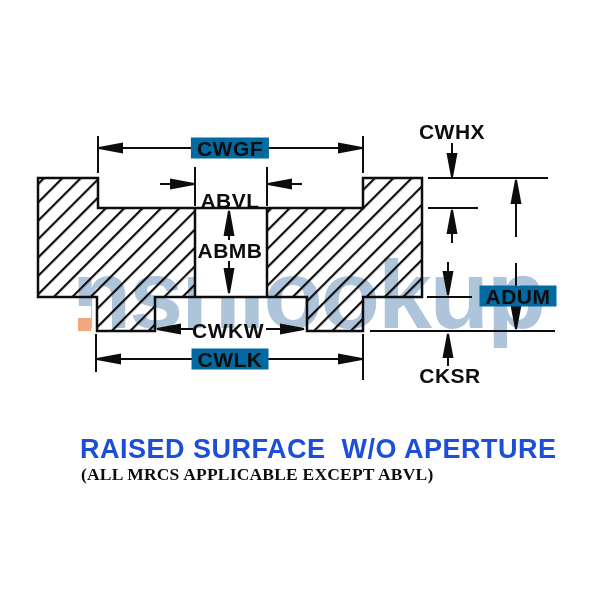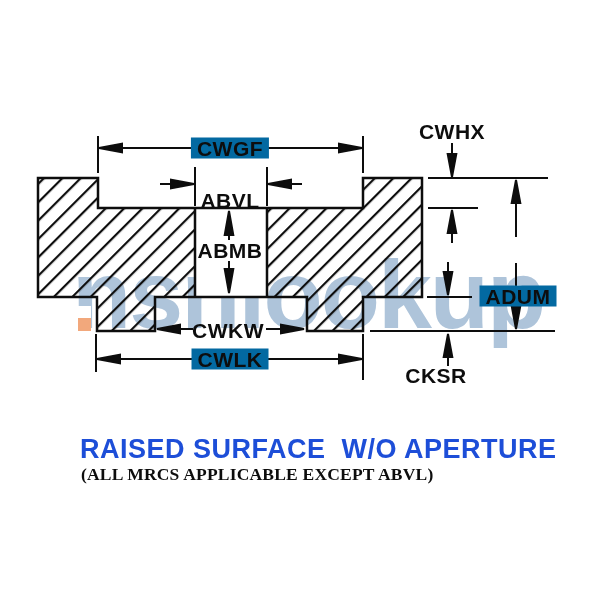--- a/index.html
+++ b/index.html
@@ -145,18 +145,18 @@
     </g>
   </svg>
 
   <div class="dim-label bg" style="left:230px; top:148px;">CWGF</div>
   <div class="dim-label" style="left:230px; top:200px;">ABVL</div>
   <div class="dim-label" style="left:452px; top:131px;">CWHX</div>
   <div class="dim-label" style="left:230px; top:250px;">ABMB</div>
   <div class="dim-label bg" style="left:518px; top:250px;margin-top:46px;">ADUM</div>
   <div class="dim-label bg" style="left:230px; top:359px;">CWLK</div>
   <div class="dim-label" style="left:228px; top:330px;">CWKW</div>
-  <div class="dim-label" style="left:436px; top:375px;text-align:right;">CKSR</div>
+  <div class="dim-label" style="left:450px; top:375px;text-align:right;">CKSR</div>
 
   <div id="figure-title">RAISED SURFACE  W/O APERTURE</div>
   <div id="figure-subtitle">(ALL MRCS APPLICABLE EXCEPT ABVL)</div>
 
 </div>
 
 </body></html>

